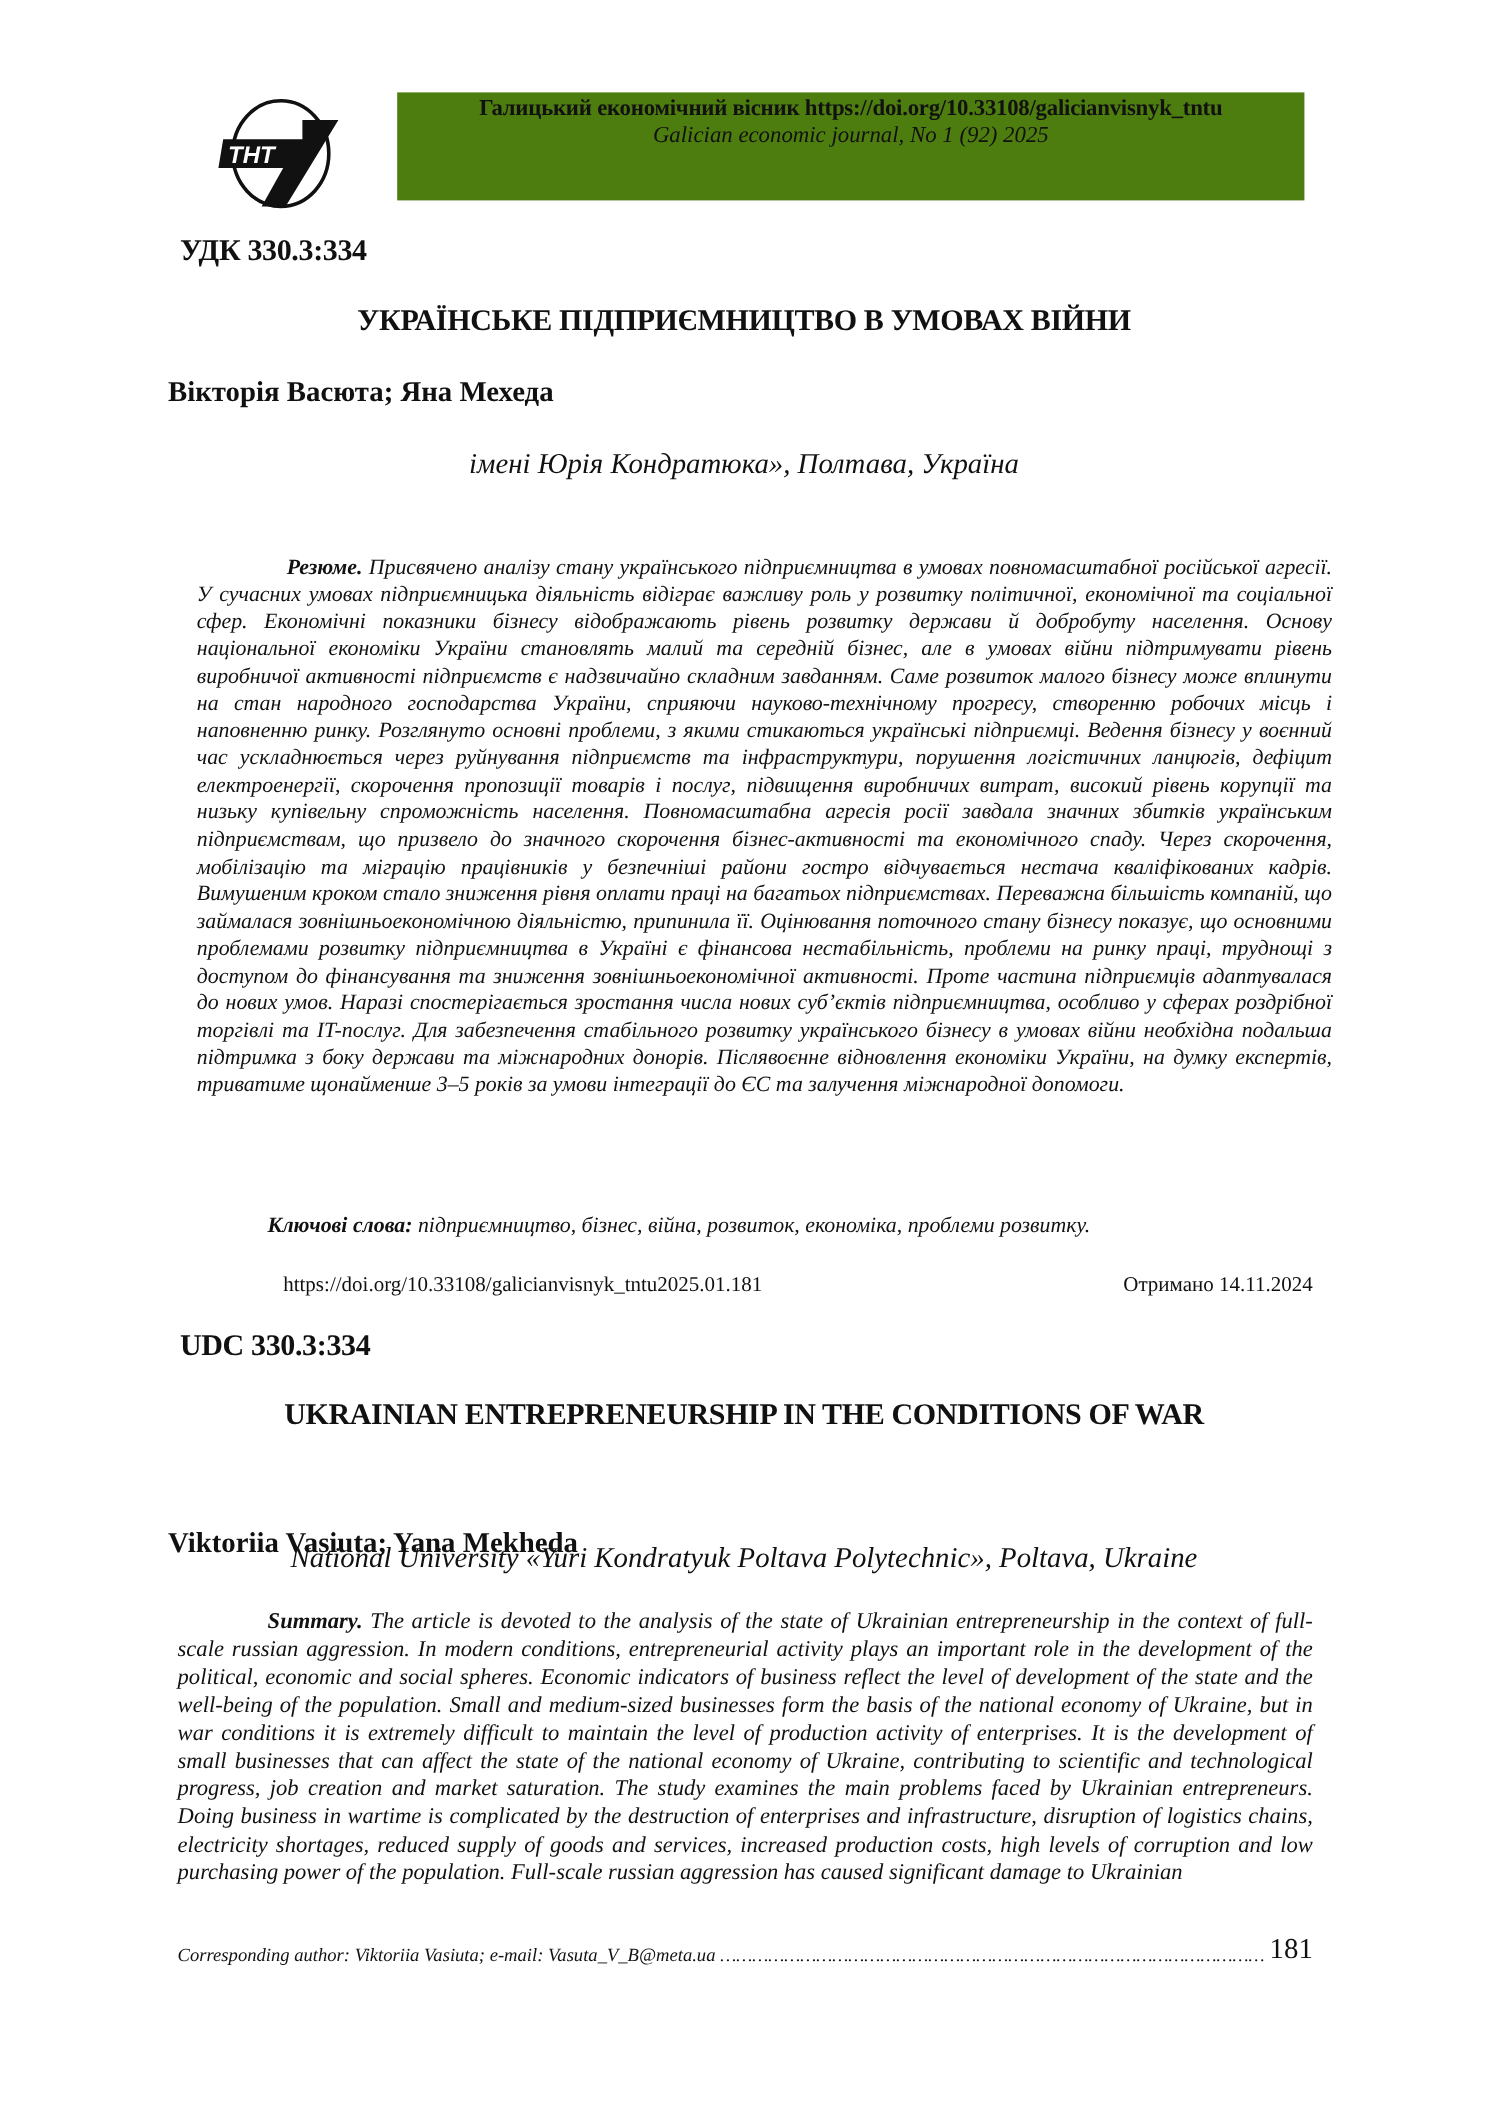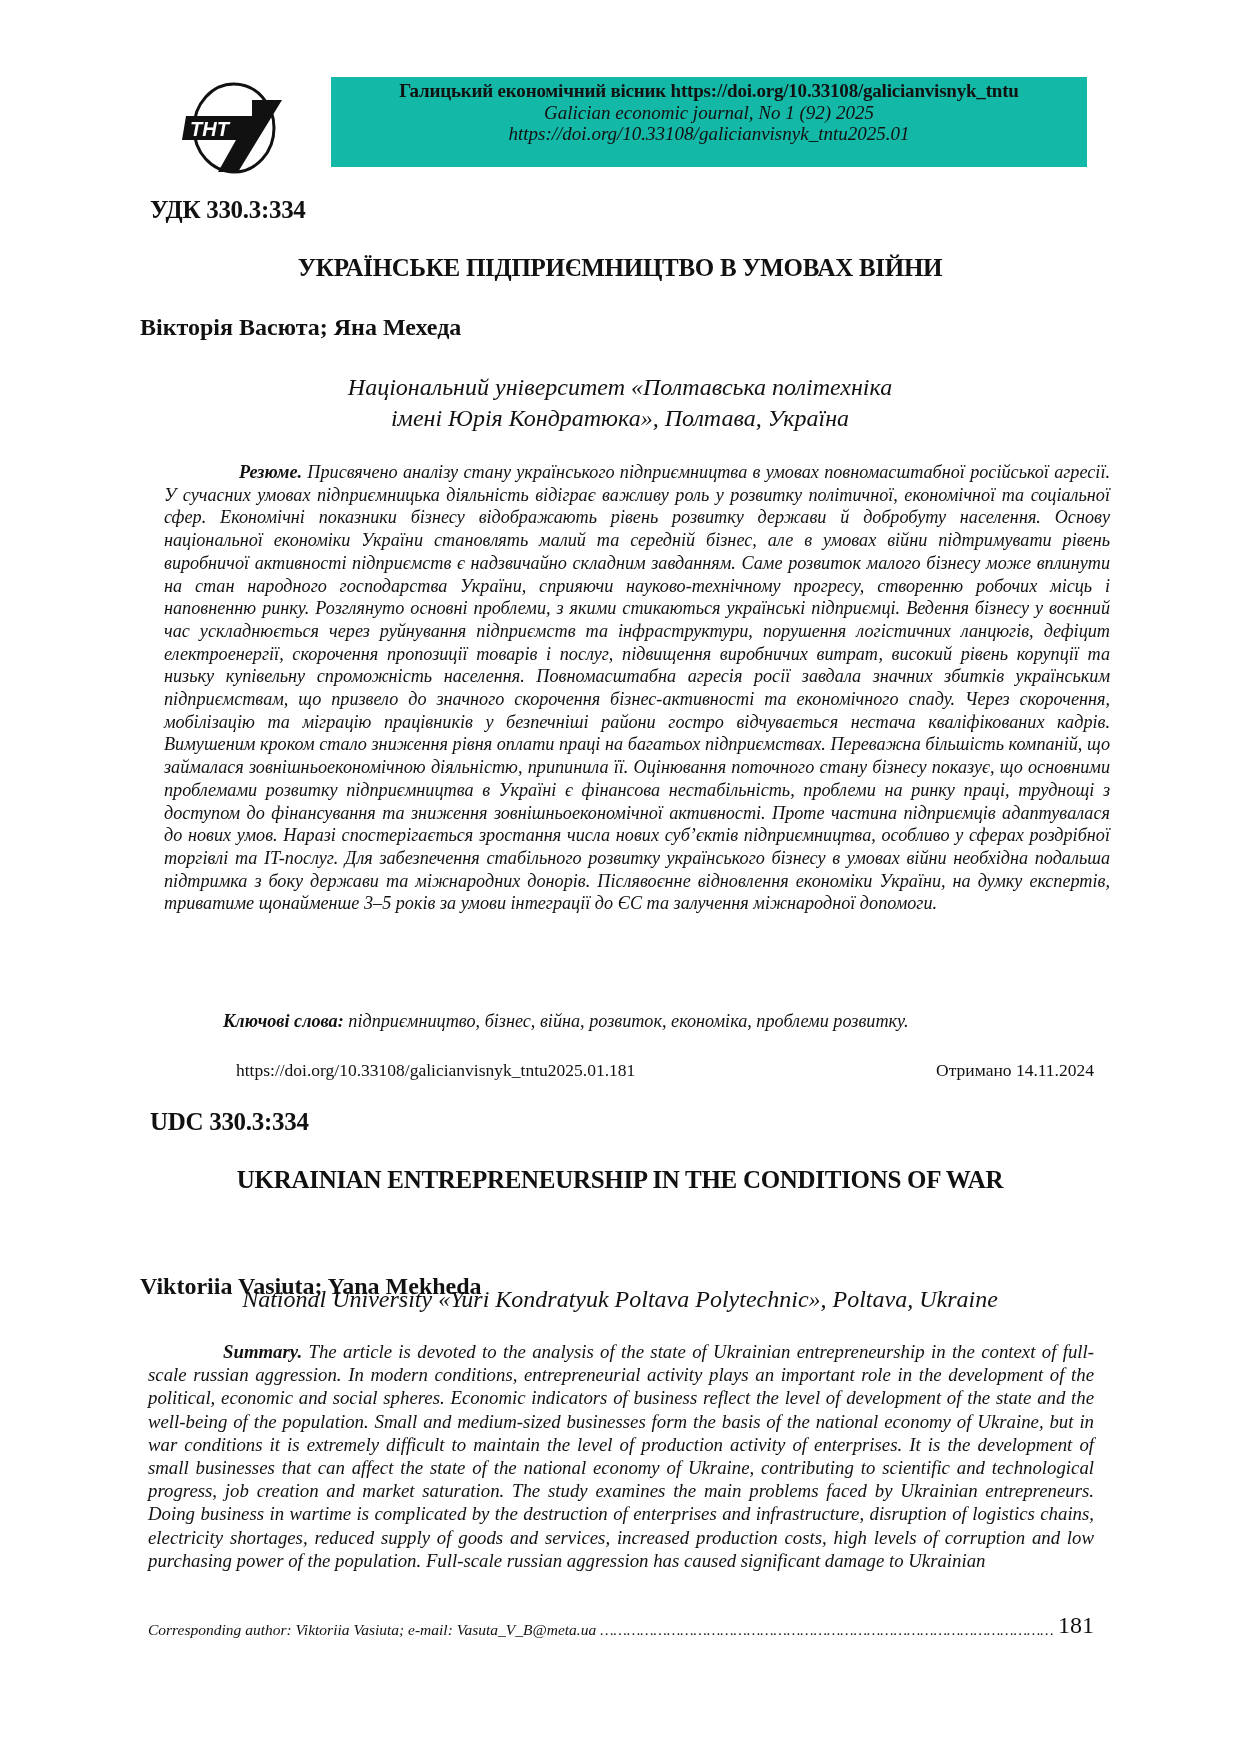--- a/index.html
+++ b/index.html
@@ -1,20 +1,20 @@
 <!DOCTYPE html>
 <html><head>
 <meta charset="utf-8">
 <style>
   html, body { margin: 0; padding: 0; background: #ffffff; }
   body { width: 1240px; height: 1754px; position: relative; overflow: hidden;
          font-family: "Liberation Serif", "DejaVu Serif", serif; color: #111; }
   .logo { position: absolute; left: 178px; top: 76px; width: 112px; height: 104px; }
   .hdr-box { position: absolute; left: 331px; top: 77px; width: 756px; height: 90px;
-             background: #14b8a6; text-align: center; box-sizing: border-box; padding-top: 3px; }
+             background: #4d7c0f; text-align: center; box-sizing: border-box; padding-top: 3px; }
   .hdr-line1 { font-weight: bold; font-size: 19px; line-height: 22px; letter-spacing: -0.2px; }
   .hdr-line { font-style: italic; font-size: 19px; line-height: 21px; }
   .hdr-line b { font-style: normal; font-weight: bold; }
   .udc { position: absolute; left: 150px; font-weight: bold; font-size: 25px; letter-spacing: -0.3px; }
   .title { position: absolute; left: 140px; width: 960px; text-align: center; font-weight: bold;
            font-size: 25px; letter-spacing: -0.3px; }
   .authors { position: absolute; left: 140px; width: 960px; font-weight: bold; font-size: 24px; }
   .affil { position: absolute; left: 140px; width: 960px; text-align: center; font-style: italic;
            font-size: 24px; line-height: 31px; }
   .abstract { position: absolute; left: 164px; width: 946px; font-style: italic; font-size: 18.2px;
@@ -40,28 +40,26 @@
   <svg width="112" height="104" viewBox="0 0 112 104">
     <ellipse cx="56" cy="52" rx="40" ry="44" fill="none" stroke="#111" stroke-width="3"></ellipse>
     <polygon points="8,40 74,40 74,24 104,24 60,96 40,96 58,64 4,64" fill="#111"></polygon>
     <text x="12" y="60" font-family="Liberation Sans, sans-serif" font-weight="bold" font-style="italic" font-size="20" fill="#fff">ТНТ</text>
   </svg>
 </div>
 
 <div class="hdr-box">
   <div class="hdr-line1">Галицький економічний вісник https://doi.org/10.33108/galicianvisnyk_tntu</div>
   <div class="hdr-line">Galician economic journal, No 1 (92) 2025</div>
-  <div class="hdr-line">https://doi.org/10.33108/galicianvisnyk_tntu2025.01</div>
 </div>
 
 <div class="udc" style="top:196px;">УДК 330.3:334</div>
 <div class="title" style="top:254px;">УКРАЇНСЬКЕ ПІДПРИЄМНИЦТВО В УМОВАХ ВІЙНИ</div>
 <div class="authors" style="top:314px;">Вікторія Васюта; Яна Мехеда</div>
 <div class="affil" style="top:372px;">
-  <div>Національний університет «Полтавська політехніка</div>
   <div>імені Юрія Кондратюка», Полтава, Україна</div>
 </div>
 
 <div class="abstract indent" style="top:461px;"><span class="lead">Резюме.</span><span> Присвячено аналізу стану українського підприємництва в умовах повномасштабної російської агресії. У сучасних умовах підприємницька діяльність відіграє важливу роль у розвитку політичної, економічної та соціальної сфер. Економічні показники бізнесу відображають рівень розвитку держави й добробуту населення. Основу національної економіки України становлять малий та середній бізнес, але в умовах війни підтримувати рівень виробничої активності підприємств є надзвичайно складним завданням. Саме розвиток малого бізнесу може вплинути на стан народного господарства України, сприяючи науково-технічному прогресу, створенню робочих місць і наповненню ринку. Розглянуто основні проблеми, з якими стикаються українські підприємці. Ведення бізнесу у воєнний час ускладнюється через руйнування підприємств та інфраструктури, порушення логістичних ланцюгів, дефіцит електроенергії, скорочення пропозиції товарів і послуг, підвищення виробничих витрат, високий рівень корупції та низьку купівельну спроможність населення. Повномасштабна агресія росії завдала значних збитків українським підприємствам, що призвело до значного скорочення бізнес-активності та економічного спаду. Через скорочення, мобілізацію та міграцію працівників у безпечніші райони гостро відчувається нестача кваліфікованих кадрів. Вимушеним кроком стало зниження рівня оплати праці на багатьох підприємствах. Переважна більшість компаній, що займалася зовнішньоекономічною діяльністю, припинила її. Оцінювання поточного стану бізнесу показує, що основними проблемами розвитку підприємництва в Україні є фінансова нестабільність, проблеми на ринку праці, труднощі з доступом до фінансування та зниження зовнішньоекономічної активності. Проте частина підприємців адаптувалася до нових умов. Наразі спостерігається зростання числа нових суб’єктів підприємництва, особливо у сферах роздрібної торгівлі та IT-послуг. Для забезпечення стабільного розвитку українського бізнесу в умовах війни необхідна подальша підтримка з боку держави та міжнародних донорів. Післявоєнне відновлення економіки України, на думку експертів, триватиме щонайменше 3–5 років за умови інтеграції до ЄС та залучення міжнародної допомоги.</span></div>
 
 <div class="keywords" style="top:1011px;"><span class="lead">Ключові слова:</span><span> підприємництво, бізнес, війна, розвиток, економіка, проблеми розвитку.</span></div>
 
 <div class="doi-row" style="top:1060px;">
   <span>https://doi.org/10.33108/galicianvisnyk_tntu2025.01.181</span>
   <span>Отримано 14.11.2024</span>

